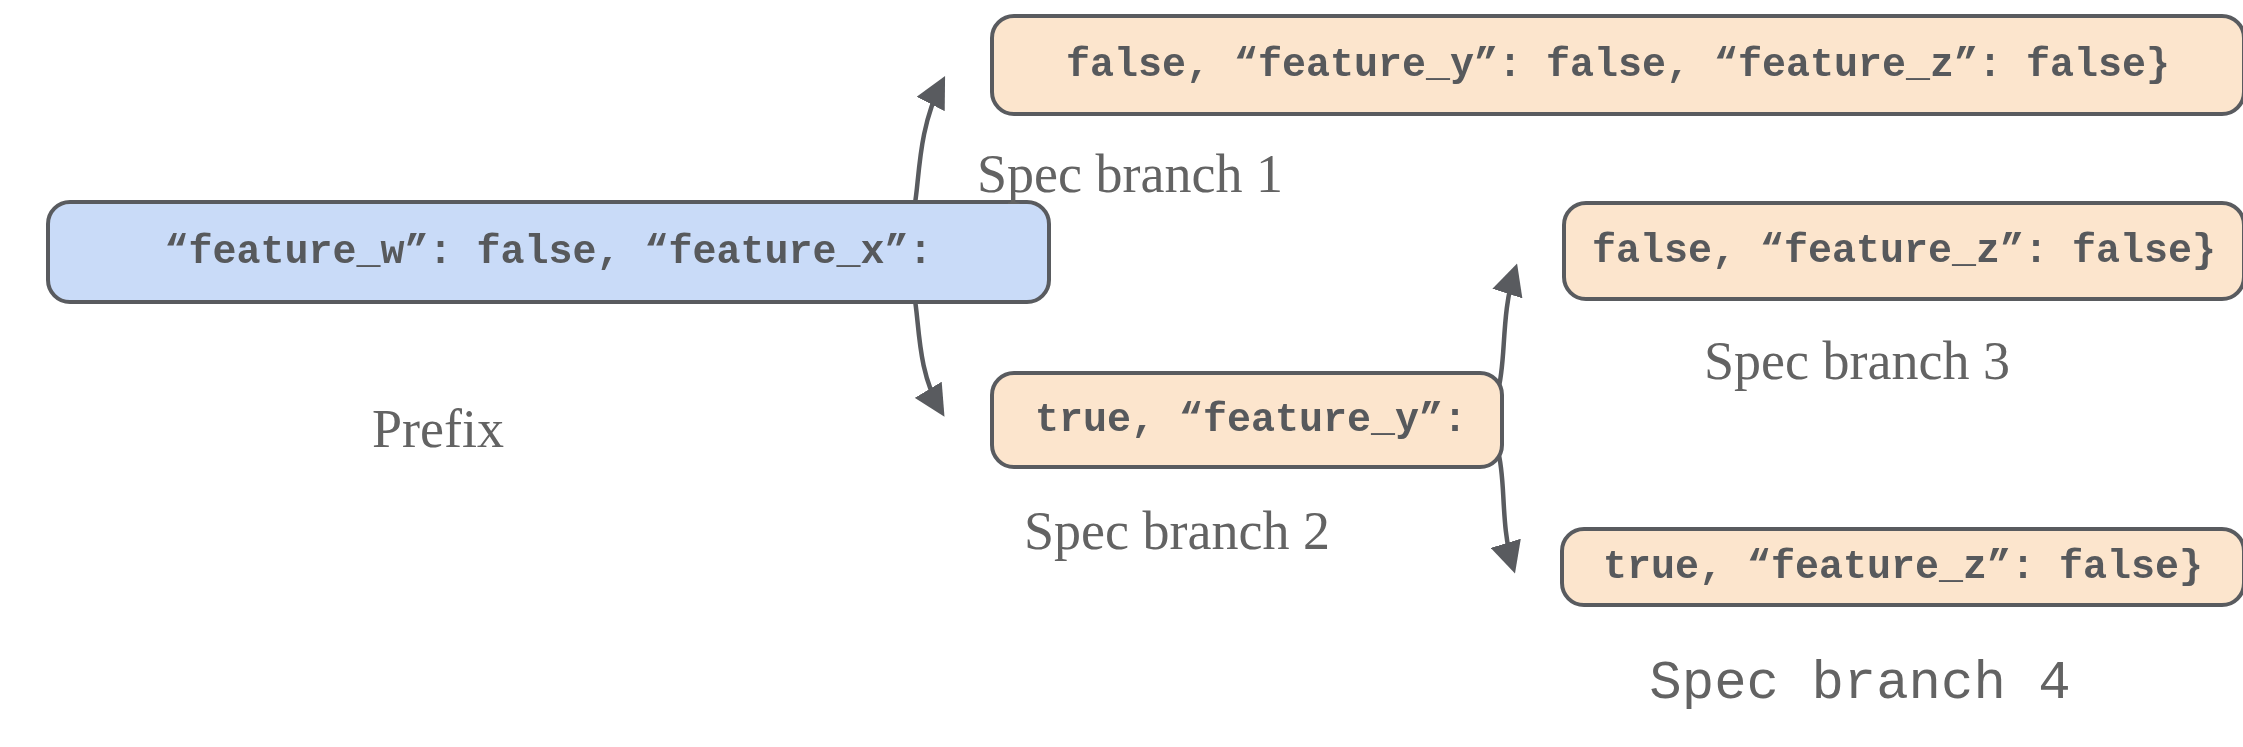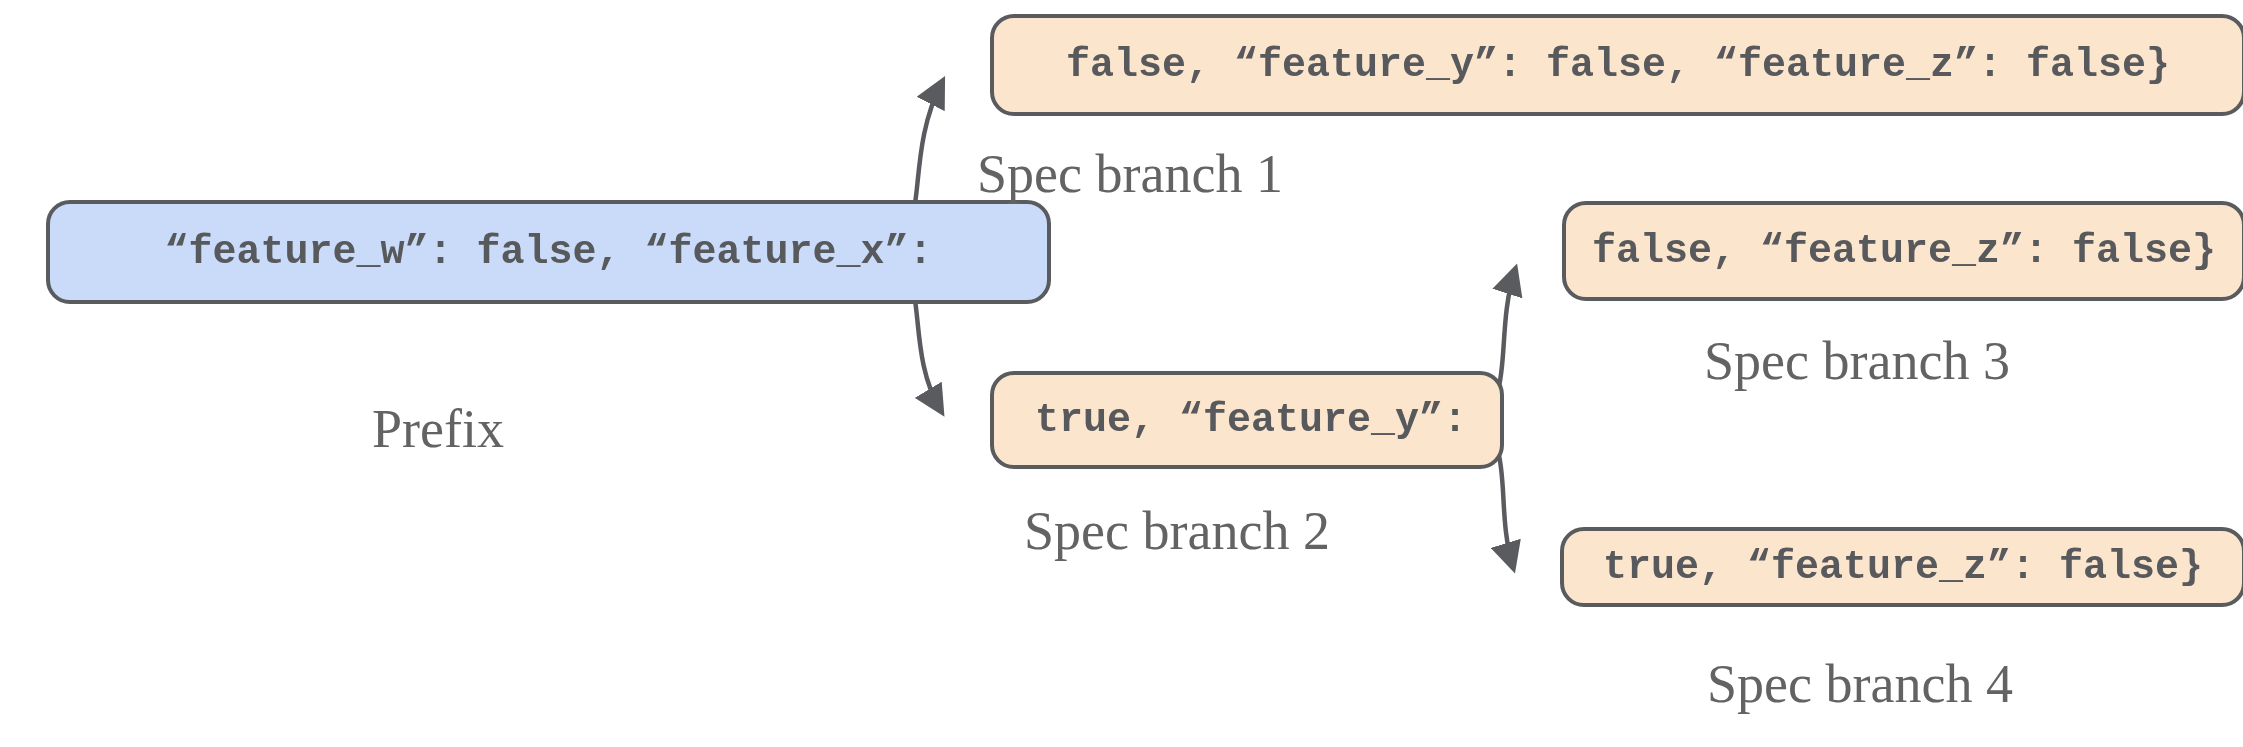--- a/index.html
+++ b/index.html
@@ -47,21 +47,21 @@
   
   #box-prefix  { left: 14px;   top: 200px; width: 1005px;  height: 104px; }
   #box-branch1 { left: 958px;  top: 14px;  width: 1256px; height: 102px; }
   #box-branch2 { left: 958px;  top: 371px; width: 514px;  height: 98px; padding-left: 8px;  }
   #box-branch3 { left: 1530px; top: 201px; width: 684px;  height: 100px; }
   #box-branch4 { left: 1528px; top: 527px; width: 686px;  height: 80px; }
   #label-prefix  { left: 438px;  top: 354px; margin-top: 44px; }
   #label-branch1 { left: 1130px; top: 143px; }
   #label-branch2 { left: 1177px; top: 500px; }
   #label-branch3 { left: 1857px; top: 330px; }
-  #label-branch4 { left: 1860px; top: 653px; }
+  #label-branch4 { left: 1860px; top: 653px; font-family: Liberation Mono, monospace; }
 </style>
 </head>
 <body>
 
 <div class="canvas">
 
   <svg class="edges" viewBox="0 0 2243 747">
     <defs>
       <marker id="arrowhead" markerWidth="7" markerHeight="7" refX="5.5" refY="3.5" orient="auto">
         <path d="M0,0 L7,3.5 L0,7 Z" fill="#595b5f"></path>

